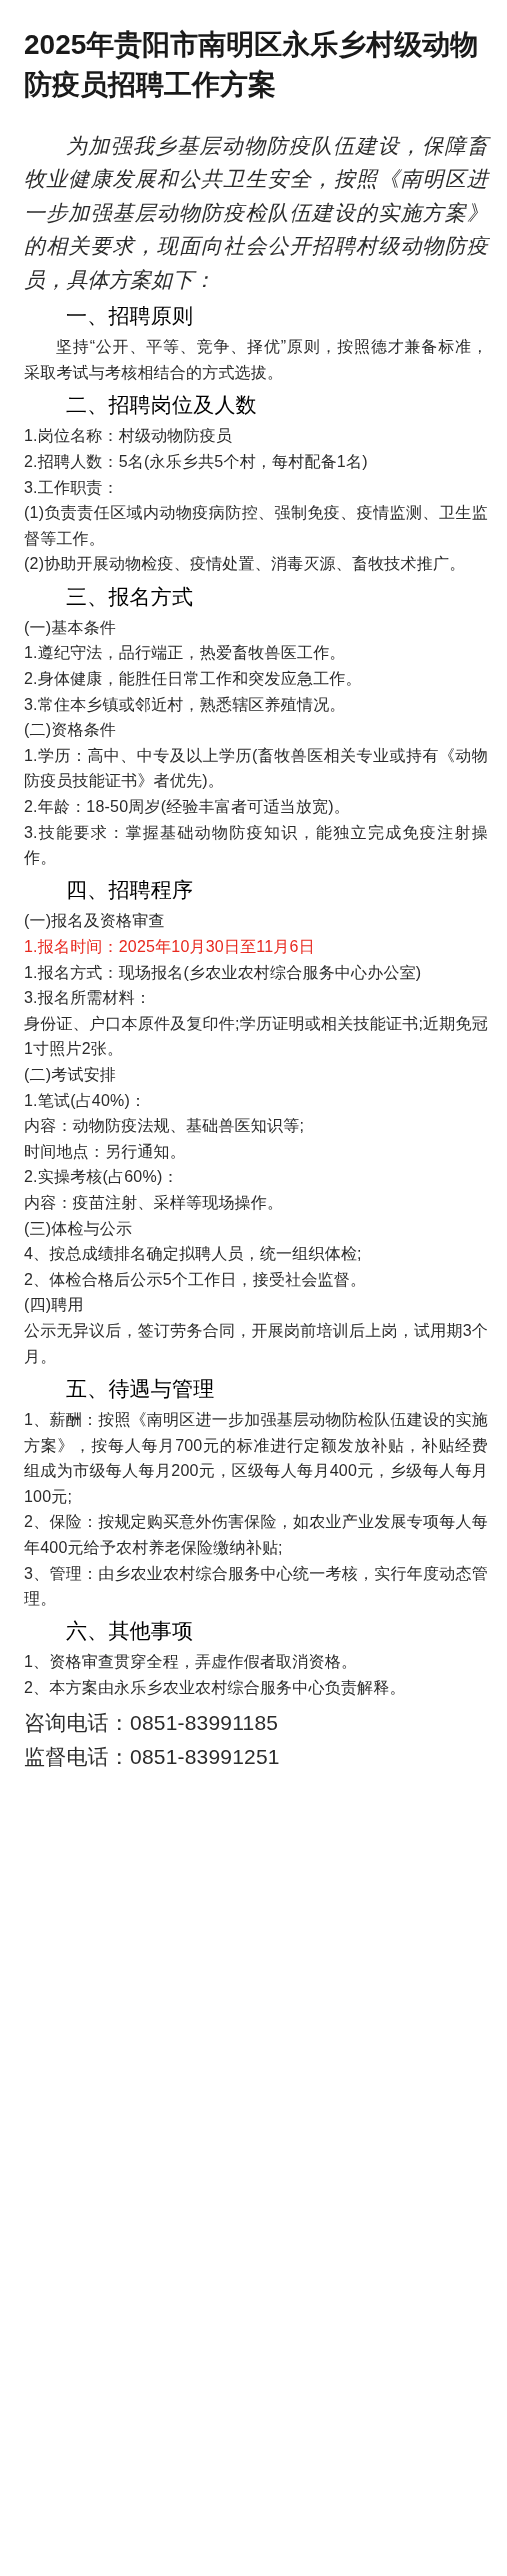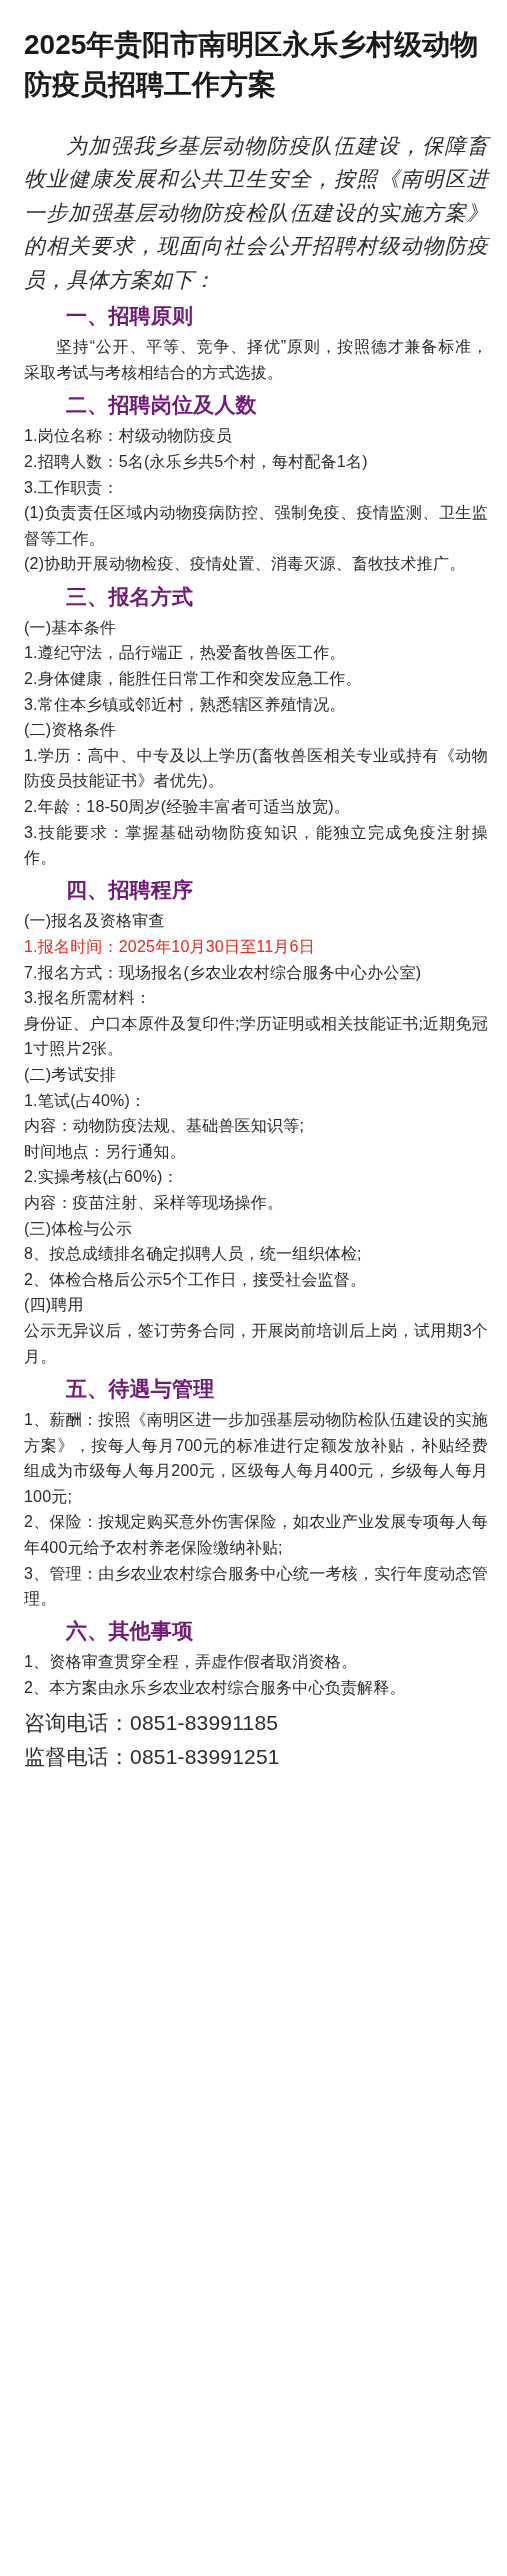--- a/index.html
+++ b/index.html
@@ -32,22 +32,22 @@
     color: #2b2b2b;
     line-height: 1.6;
     text-indent: 2em;
     margin: 0 0 2.8px 0;
     text-align: justify;
     letter-spacing: 0.2px;
     font-style: italic;
   }
   .section-head {
     font-size: 21px;
-    font-weight: bold;
-    color: #701a75;
+    font-weight: normal;
+    color: #000000;
     line-height: 1.6;
     text-indent: 2em;
     margin: 2.8px 0 1.4px 0;
     letter-spacing: 0.2px;
   }
   .line {
     font-size: 16px;
     color: #2b2b2b;
     line-height: 1.6;
     margin: 0;
@@ -101,31 +101,31 @@
     <p class="line">(二)资格条件</p>
     <p class="line">1.学历：高中、中专及以上学历(畜牧兽医相关专业或持有《动物防疫员技能证书》者优先)。</p>
     <p class="line">2.年龄：18-50周岁(经验丰富者可适当放宽)。</p>
     <p class="line">3.技能要求：掌握基础动物防疫知识，能独立完成免疫注射操作。</p>
   </div>
 
   <div>
     <p class="section-head">四、招聘程序</p>
     <p class="line">(一)报名及资格审查</p>
     <p class="line highlight">1.报名时间：2025年10月30日至11月6日</p>
-    <p class="line">7.报名方式：现场报名(乡农业农村综合服务中心办公室)</p>
+    <p class="line">1.报名方式：现场报名(乡农业农村综合服务中心办公室)</p>
     <p class="line">3.报名所需材料：</p>
     <p class="line">身份证、户口本原件及复印件;学历证明或相关技能证书;近期免冠1寸照片2张。</p>
     <p class="line">(二)考试安排</p>
     <p class="line">1.笔试(占40%)：</p>
     <p class="line">内容：动物防疫法规、基础兽医知识等;</p>
     <p class="line">时间地点：另行通知。</p>
     <p class="line">2.实操考核(占60%)：</p>
     <p class="line">内容：疫苗注射、采样等现场操作。</p>
     <p class="line">(三)体检与公示</p>
-    <p class="line">8、按总成绩排名确定拟聘人员，统一组织体检;</p>
+    <p class="line">4、按总成绩排名确定拟聘人员，统一组织体检;</p>
     <p class="line">2、体检合格后公示5个工作日，接受社会监督。</p>
     <p class="line">(四)聘用</p>
     <p class="line">公示无异议后，签订劳务合同，开展岗前培训后上岗，试用期3个月。</p>
   </div>
 
   <div>
     <p class="section-head">五、待遇与管理</p>
     <p class="line">1、薪酬：按照《南明区进一步加强基层动物防检队伍建设的实施方案》，按每人每月700元的标准进行定额发放补贴，补贴经费组成为市级每人每月200元，区级每人每月400元，乡级每人每月100元;</p>
     <p class="line">2、保险：按规定购买意外伤害保险，如农业产业发展专项每人每年400元给予农村养老保险缴纳补贴;</p>
     <p class="line">3、管理：由乡农业农村综合服务中心统一考核，实行年度动态管理。</p>

